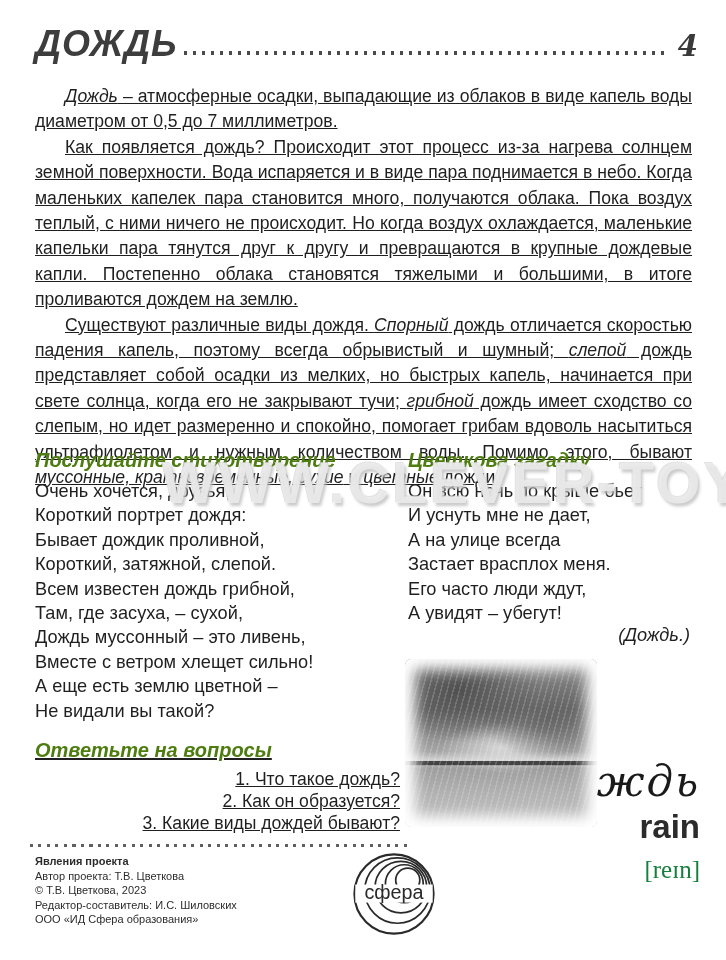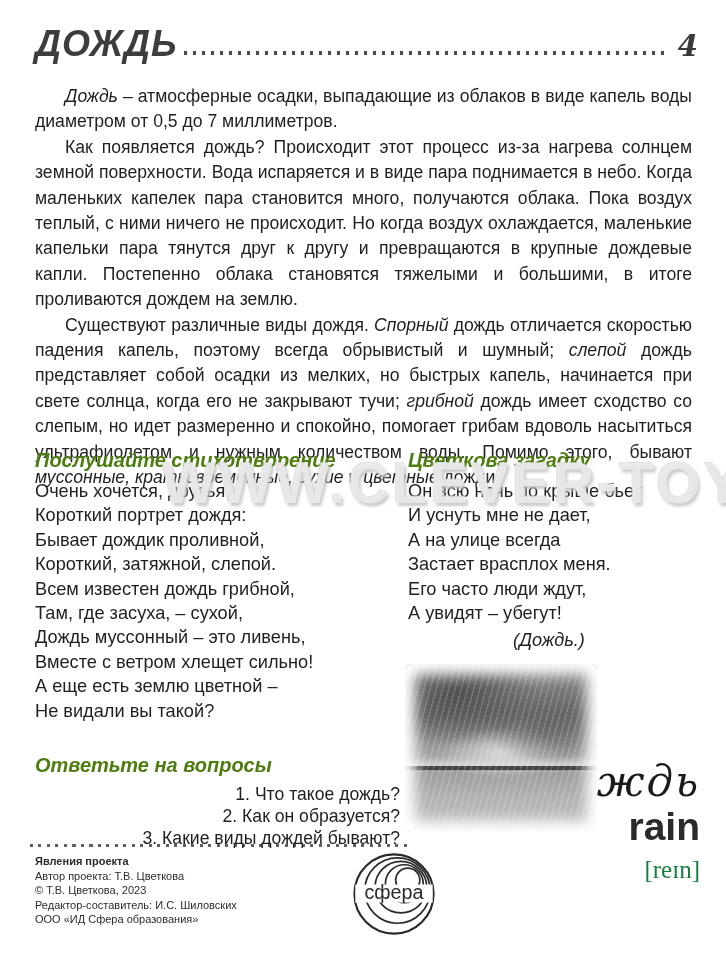--- a/index.html
+++ b/index.html
@@ -24,34 +24,34 @@
   }
   .page-number{
     font-family:"DejaVu Serif",serif;font-style:italic;font-weight:bold;
     font-size:29px;color:#3a3a3a;line-height:1;margin-bottom:1px;
   }
   
   .article{
     position:absolute;left:35px;top:84px;width:657px;
     font-size:17.6px;line-height:25.4px;text-align:justify;
   }
-  .article p{margin:0;text-indent:30px;}
+  .article p{margin:0;text-indent:30px;text-decoration:underline;}
   
   .col-heading{
     font-size:20px;font-weight:bold;font-style:italic;
     color:#4d7c0f;margin:0 0 7px 0;line-height:24px;
   }
   .left-col{position:absolute;left:35px;top:448px;width:365px;}
   .right-col{position:absolute;left:408px;top:448px;width:300px;}
   .poem-line,.riddle-line{font-size:18.2px;line-height:24.4px;}
   .riddle-answer{
-    font-size:18.2px;font-style:italic;text-align:center;
-    padding-right:18px;margin-top:5px;
+    font-size:18.2px;font-style:italic;text-align:right;
+    padding-right:18px;
   }
-  .questions-block{margin-top:30px;}
+  .questions-block{margin-top:15px;text-decoration:underline;}
   .question-line{font-size:17.6px;line-height:21.8px;text-align:right;}
   
   .rain-photo{
     margin-top:13px;margin-left:-3px;
     width:192px;height:168px;border-radius:6px;
     background:
       repeating-linear-gradient(105deg,rgba(255,255,255,0.17) 0 1.5px,rgba(0,0,0,0) 1.5px 6px),
       linear-gradient(to bottom,rgba(0,0,0,0) 0 60.5%,rgba(45,45,45,0.85) 61% 63%,rgba(0,0,0,0) 63.5%),
       radial-gradient(60% 45% at 28% 18%,rgba(75,75,75,0.9),rgba(0,0,0,0) 70%),
       radial-gradient(50% 35% at 75% 35%,rgba(95,95,95,0.8),rgba(0,0,0,0) 70%),
@@ -62,21 +62,21 @@
   
   .vocab{
     position:absolute;right:26px;top:758px;text-align:right;
   }
   .vocab-ru{
     font-family:"DejaVu Serif",serif;font-style:italic;
     font-size:42px;line-height:48px;color:#1a1a1a;letter-spacing:2px;
   }
   .vocab-en{
     font-family:"Liberation Sans",sans-serif;font-weight:bold;
-    font-size:39px;line-height:42px;color:#2b2b2b;text-align:right;
+    font-size:33px;line-height:42px;color:#2b2b2b;text-align:right;
   }
   .vocab-tr{
     font-family:Liberation Serif, serif;
     font-size:25px;line-height:44px;color:#15803d;
   }
   
   .watermark{
     position:absolute;left:162px;top:450px;z-index:6;
     font-size:57px;font-weight:bold;letter-spacing:3px;white-space:nowrap;
     color:rgba(236,236,236,0.85);

